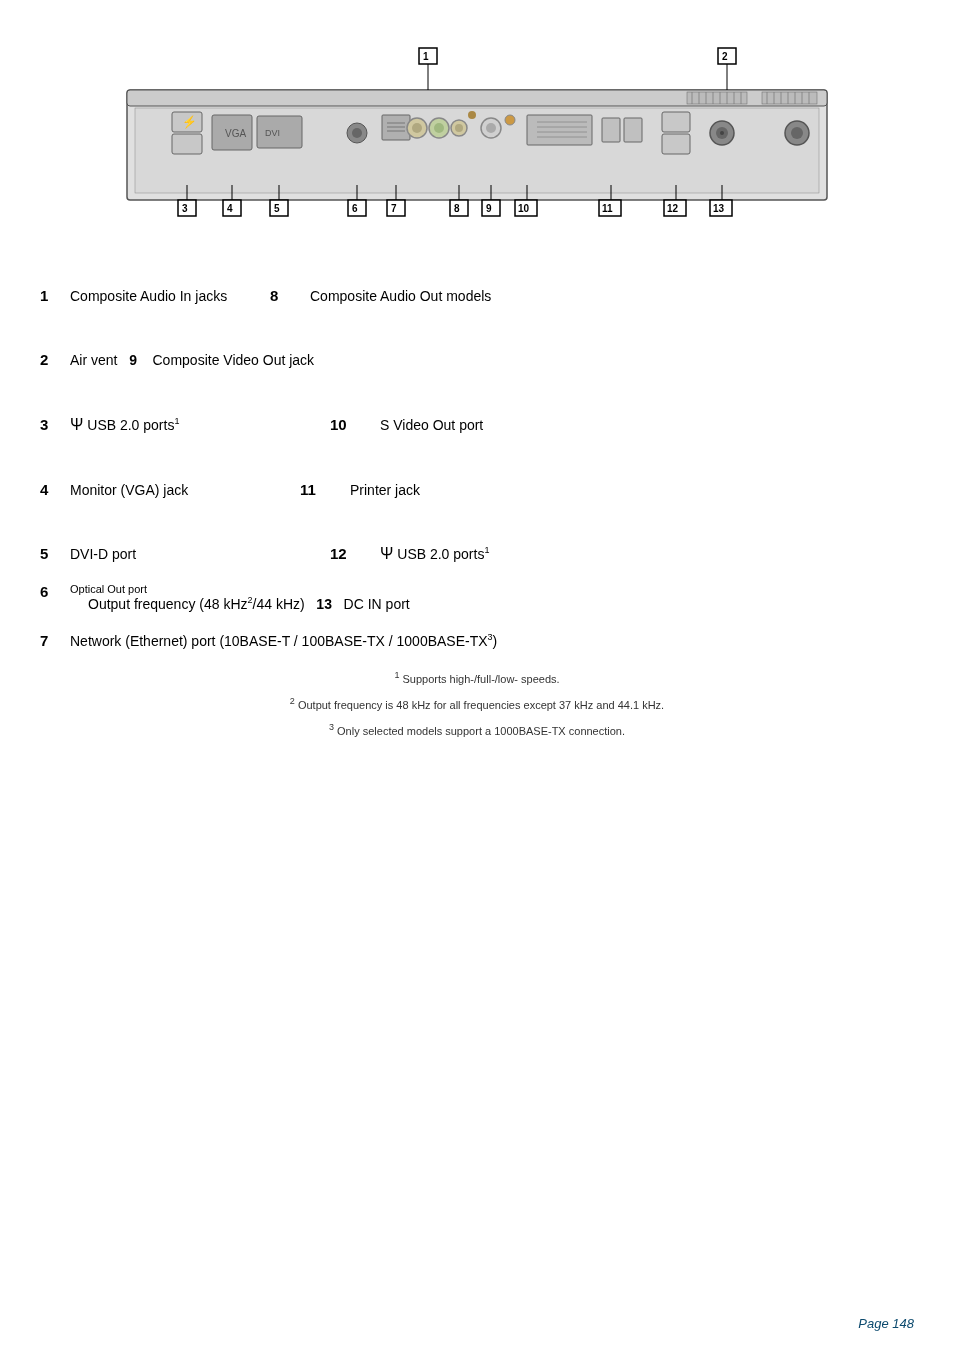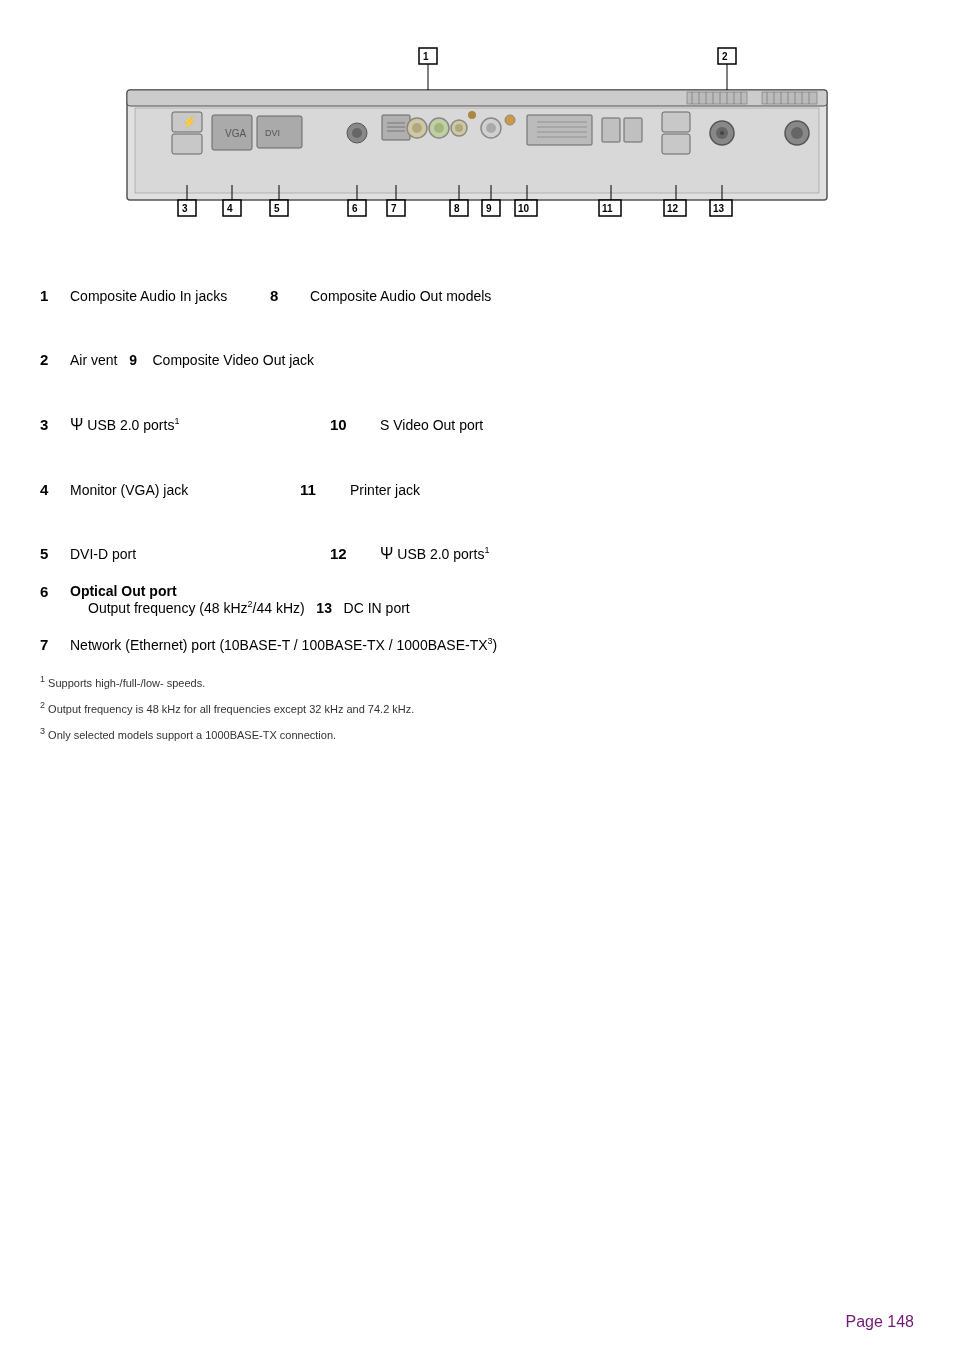--- a/index.html
+++ b/index.html
@@ -69,54 +69,55 @@
     }
 
     .legend-6-left {
       min-width: 30px;
       font-weight: bold;
       font-size: 15px;
       flex-shrink: 0;
     }
 
     .legend-6-desc {
-      font-size: 14px;
-      font-weight: bold;
+      font-size: 11px;
     }
 
     .legend-6-desc-line2 {
       font-size: 14px;
       margin-left: 18px;
     }
 
     
     .footnotes {
       margin-top: 10px;
       border-top: none;
     }
 
     .footnote-item {
       font-size: 11px;
       color: #333;
       margin-bottom: 8px;
       line-height: 1.4;
+      text-align: center;
     }
 
     .footnote-num {
       font-size: 9px;
       vertical-align: super;
     }
 
     
     .page-num {
       position: absolute;
       bottom: 20px;
       right: 40px;
-      font-size: 16px;
-      color: #701a75;
+      font-size: 13px;
+      color: #0c4a6e;
+      font-style: italic;
     }
 
     
     .diagram-svg {
       width: 760px;
       height: 200px;
     }
 
     sup {
       font-size: 9px;
@@ -318,21 +319,21 @@
       <span class="legend-desc2">Network (Ethernet) port (10BASE-T / 100BASE-TX / 1000BASE-TX<sup>3</sup>)</span>
     </div>
 
   </div>
 
   <div class="footnotes" style="margin-top: 20px;">
     <div class="footnote-item">
       <sup class="footnote-num">1</sup> <span>Supports high-/full-/low- speeds.</span>
     </div>
     <div class="footnote-item">
-      <sup class="footnote-num">2</sup> <span>Output frequency is 48 kHz for all frequencies except 32 kHz and 74.2 kHz.</span>
+      <sup class="footnote-num">2</sup> <span>Output frequency is 48 kHz for all frequencies except 37 kHz and 44.1 kHz.</span>
     </div>
     <div class="footnote-item">
       <sup class="footnote-num">3</sup> <span>Only selected models support a 1000BASE-TX connection.</span>
     </div>
   </div>
 
 </div>
 
 <div class="page-num">Page 148</div>
 

